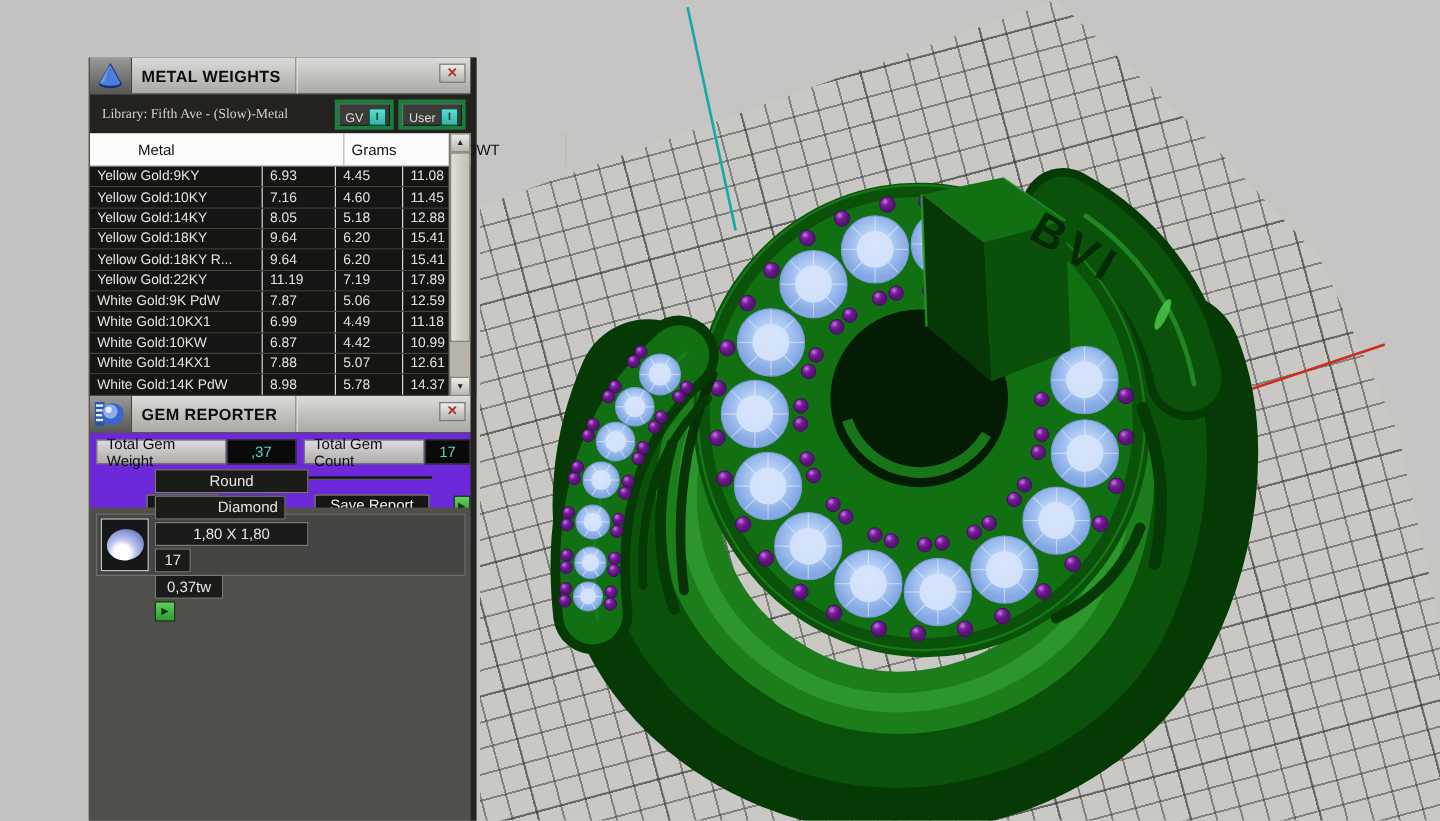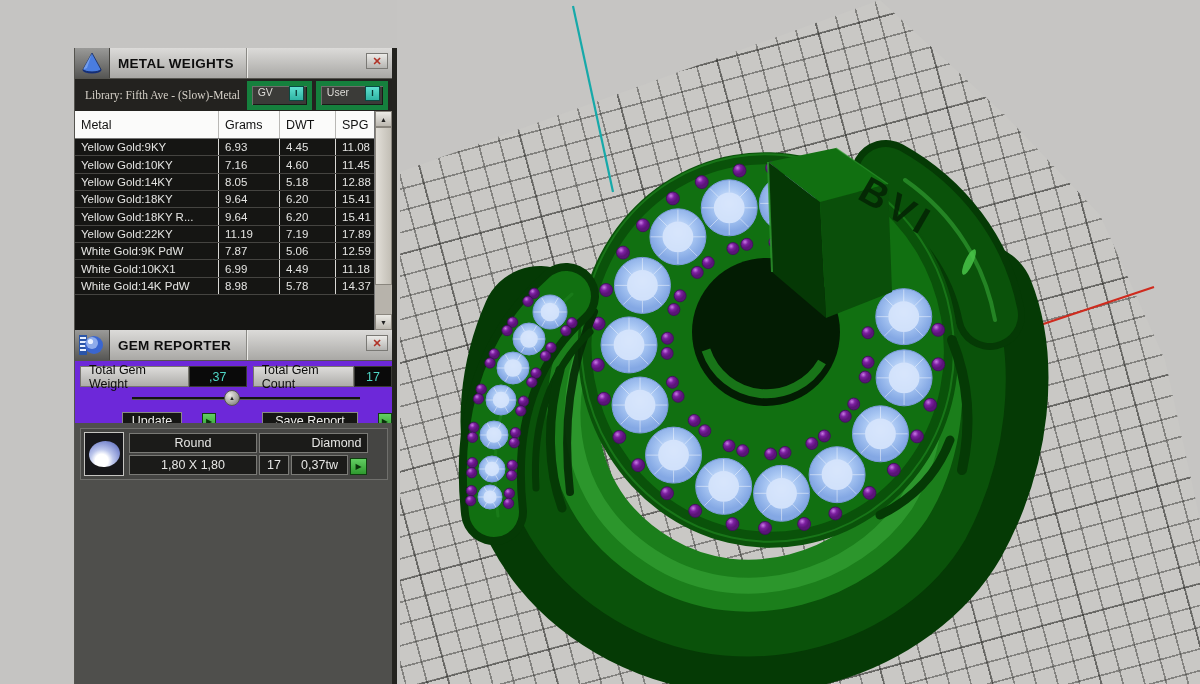--- a/index.html
+++ b/index.html
@@ -30,30 +30,30 @@
   .title-seg{display:flex;align-items:center;}
   .title-seg.main{flex:0 0 128px;padding-left:8px;font-weight:bold;font-size:13.5px;color:#0d0d0d;letter-spacing:.3px;}
   .title-seg.fill{flex:1;border-left:1px solid #8a8985;box-shadow:inset 1px 0 0 #ecebe8;}
   .close-btn{width:22px;height:16px;margin:5px 4px 0 0;background:linear-gradient(#ecebe8,#b5b4b1);
     border:1px solid #7a7975;color:#b03328;font-weight:bold;font-size:11px;line-height:1;
     display:flex;align-items:center;justify-content:center;padding:0;font-family:"Liberation Sans",sans-serif;}
 
   
   .library-bar{height:32px;background:#23221f;display:flex;align-items:center;padding:0 4px 0 10px;box-sizing:border-box;}
   .lib-label{font-size:11.5px;color:#d6d1c8;flex:1;font-family:Liberation Serif, serif;}
-  .toggle-btn{height:19px;background:#3b3b38;border:5px solid #15803d;box-shadow:inset 1px 1px 0 #6e6e6a, inset -1px -1px 0 #1a1a18;
-    display:flex;align-items:flex-start;gap:16px;padding:0 3px 0 6px;margin-left:4px;
+  .toggle-btn{height:19px;background:#3b3b38;border:3px solid #15803d;box-shadow:inset 1px 1px 0 #6e6e6a, inset -1px -1px 0 #1a1a18;
+    display:flex;align-items:flex-end;gap:4px;padding:0 3px 0 6px;margin-left:4px;
     font-size:10.5px;color:#dddcd8;cursor:pointer;}
   .teal-ind{width:13px;height:13px;background:linear-gradient(#5fe0d0,#2fb3a3);color:#083530;
     font-size:9px;font-weight:bold;display:flex;align-items:center;justify-content:center;border:1px solid #0a4a42;}
 
   .mw-table{position:absolute;top:63px;left:0;right:0;bottom:0;background:#151513;}
   .thead{height:28px;background:#fbfbfa;display:flex;align-items:center;font-size:12.5px;color:#111;
     border-bottom:1px solid #777;box-sizing:border-box;}
-  .thead .cell{border-left:1px solid #b9b8b5;}
+  .thead .cell{border-left:1px solid #b9b8b5;margin-left:34px;}
   .thead .cell:first-child{border-left:none;}
   .cell{height:100%;display:flex;align-items:center;padding-left:6px;box-sizing:border-box;overflow:hidden;white-space:nowrap;}
   .c-metal{width:143px;flex:0 0 143px;}
   .c-grams{width:61px;flex:0 0 61px;}
   .c-dwt{width:56px;flex:0 0 56px;}
   .c-spg{flex:1;}
   .tbody{position:absolute;top:28px;left:0;right:18px;bottom:0;}
   .trow{height:17.35px;display:flex;align-items:center;background:#151513;color:#e4e4e2;font-size:11.5px;
     border-bottom:1px solid #454441;box-sizing:border-box;}
   .trow .cell{border-left:1px solid #d9d8d5;}
@@ -92,21 +92,21 @@
 
   .gem-body{position:absolute;top:93px;left:0;right:0;bottom:0;background:#4f4f4c;}
   .gem-card{margin:5px 4px 0 5px;height:52px;background:#454543;border:1px solid #6f6f6c;
     display:flex;align-items:center;padding:2px 3px;box-sizing:border-box;}
   .gem-thumb{width:40px;height:44px;flex:0 0 40px;border:1px solid #c5c4c1;background:#17171a;
     display:flex;align-items:center;justify-content:center;box-sizing:border-box;}
   .gem-ball{width:31px;height:26px;border-radius:50%;
     background:radial-gradient(circle at 38% 74%, #ffffff 0 24%, #bcc6ec 42%, #7d8bd0 72%, #4e5a96 100%);
     transform:rotate(-8deg);}
   .card-table{margin-left:5px;display:flex;flex-direction:column;gap:2px;}
-  .ct-row{display:flex;gap:2px;align-items:flex-end;}
+  .ct-row{display:flex;gap:2px;align-items:flex-start;flex-direction:column;}
   .ct-cell{background:#1b1b19;border:1px solid #7a7a76;color:#e6e6e4;font-size:12.5px;height:20px;
     display:flex;align-items:center;justify-content:center;box-sizing:border-box;}
   .w-shape{width:128px;}
   .w-type{width:109px;padding-left:46px;}
   .w-count{width:30px;}
   .w-weight{width:57px;}
 </style>
 </head>
 <body>
 
@@ -501,20 +501,32 @@
             <div class="cell c-dwt">5.06</div>
             <div class="cell c-spg">12.59</div>
           </div>
           <div class="trow">
             <div class="cell c-metal">White Gold:10KX1</div>
             <div class="cell c-grams">6.99</div>
             <div class="cell c-dwt">4.49</div>
             <div class="cell c-spg">11.18</div>
           </div>
           <div class="trow">
+            <div class="cell c-metal">White Gold:10KW</div>
+            <div class="cell c-grams">6.87</div>
+            <div class="cell c-dwt">4.42</div>
+            <div class="cell c-spg">10.99</div>
+          </div>
+          <div class="trow">
+            <div class="cell c-metal">White Gold:14KX1</div>
+            <div class="cell c-grams">7.88</div>
+            <div class="cell c-dwt">5.07</div>
+            <div class="cell c-spg">12.61</div>
+          </div>
+          <div class="trow">
             <div class="cell c-metal">White Gold:14K PdW</div>
             <div class="cell c-grams">8.98</div>
             <div class="cell c-dwt">5.78</div>
             <div class="cell c-spg">14.37</div>
           </div>
         </div>
       <div class="scrollbar">
         <div class="sb-btn">
           <span>▲</span>
         </div>

